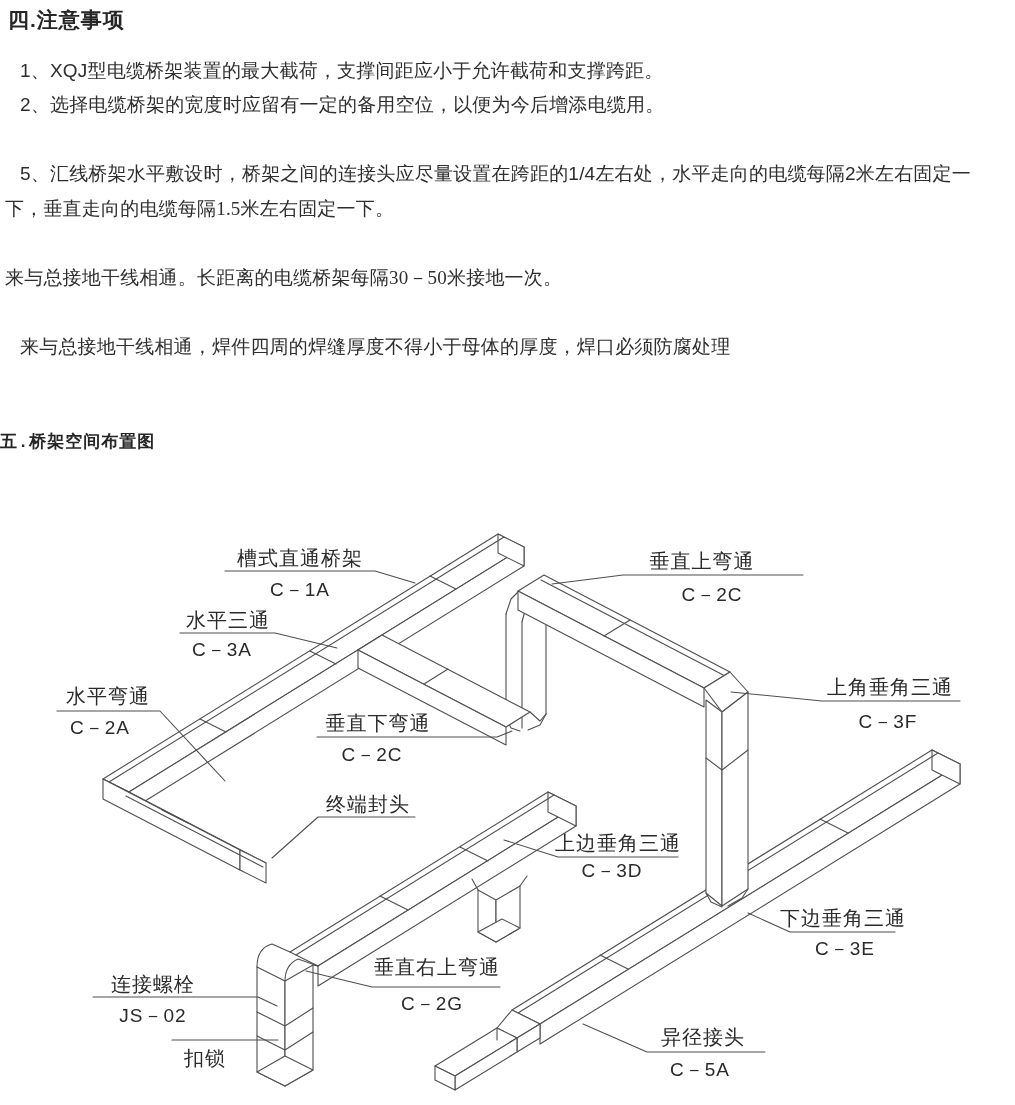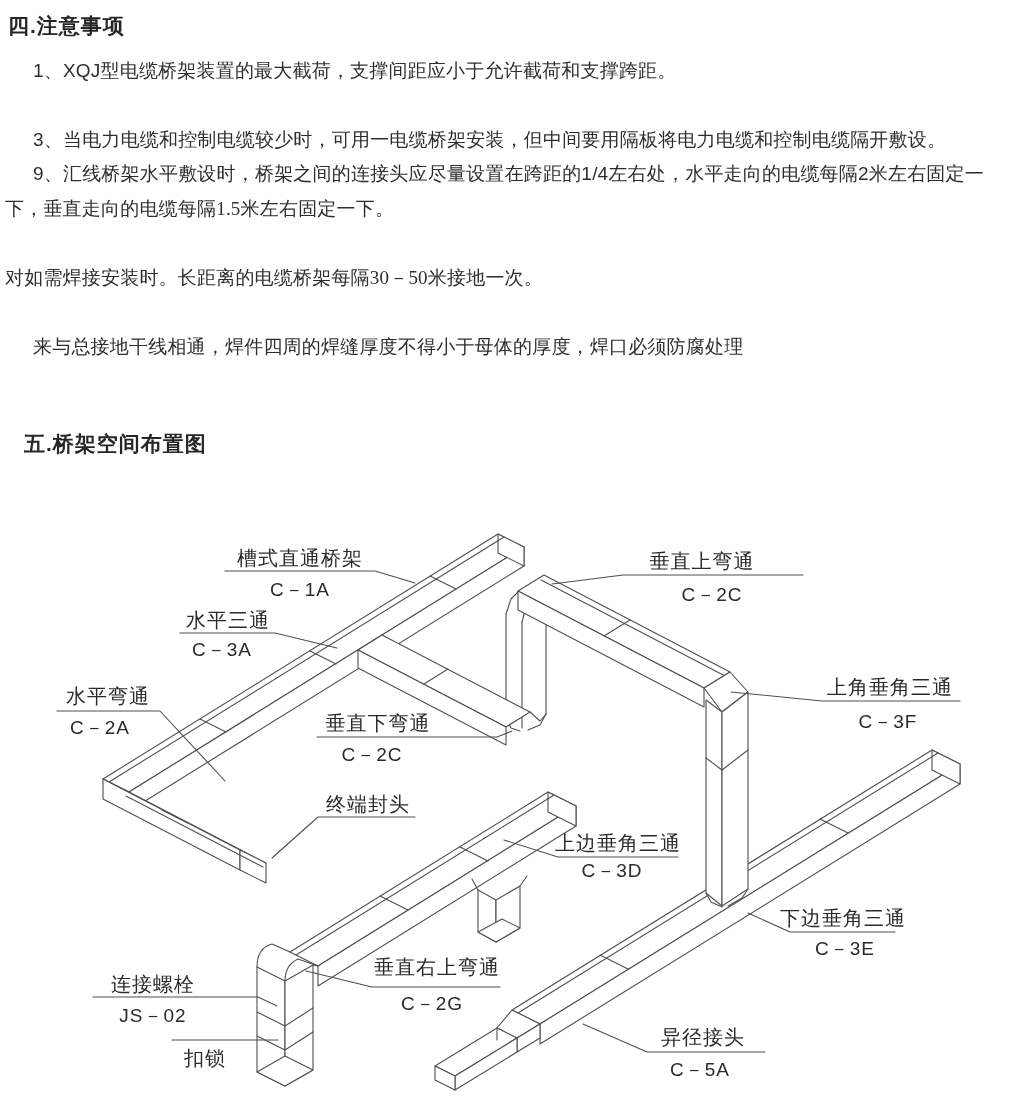--- a/index.html
+++ b/index.html
@@ -1,43 +1,43 @@
 <!DOCTYPE html>
 <html><head>
 <meta charset="utf-8">
 <style>
   html,body{margin:0;padding:0;background:#fff;}
   .page{position:relative;width:1015px;height:1105px;background:#fff;overflow:hidden;
         font-family:"Liberation Sans",sans-serif;color:#262626;}
-  .h1{position:absolute;left:8px;top:6px;font-size:21px;font-weight:bold;letter-spacing:1px;margin-top:6px;}
-  .h2{position:absolute;left:24px;top:430px;font-size:21px;font-weight:bold;letter-spacing:1px;}
+  .h1{position:absolute;left:8px;top:6px;font-size:21px;font-weight:bold;letter-spacing:1px;}
+  .h2{position:absolute;left:0;top:430px;font-size:17px;font-weight:bold;letter-spacing:1px;font-family:Liberation Mono, monospace;}
   .line{position:absolute;font-size:19px;white-space:nowrap;color:#2e2e2e;letter-spacing:0.2px;}
-  .line.ind{left:33px;text-align:right;}
+  .line.ind{left:20px;text-align:right;}
   .line.noind{left:5px;font-family:Liberation Serif, serif;}
   svg{position:absolute;left:0;top:480px;}
   .f{fill:#ffffff;stroke:#4f4f4f;stroke-width:1.1;stroke-linejoin:round;}
   .s{fill:none;stroke:#4f4f4f;stroke-width:1.1;stroke-linejoin:round;stroke-linecap:round;}
   .cn{font-size:20px;fill:#2a2a2a;letter-spacing:1px;}
   .code{font-size:19px;fill:#2a2a2a;letter-spacing:1px;}
   text{font-family:"Liberation Sans",sans-serif;text-anchor:middle;}
 </style>
 </head>
 <body>
 
 <div class="page">
 
   <div class="h1"></div>
 
   <div class="h1">四.注意事项</div>
 
   <div class="line ind" style="top:58px">1、XQJ型电缆桥架装置的最大截荷，支撑间距应小于允许截荷和支撑跨距。</div>
-  <div class="line ind" style="top:127px">3、当电力电缆和控制电缆较少时，可用一电缆桥架安装，但中间要用隔板将电力电缆和控制电缆隔开敷设。</div>
-  <div class="line ind" style="top:161px">9、汇线桥架水平敷设时，桥架之间的连接头应尽量设置在跨距的1/4左右处，水平走向的电缆每隔2米左右固定一</div>
+  <div class="line ind" style="top:92px">2、选择电缆桥架的宽度时应留有一定的备用空位，以便为今后增添电缆用。</div>
+  <div class="line ind" style="top:161px">5、汇线桥架水平敷设时，桥架之间的连接头应尽量设置在跨距的1/4左右处，水平走向的电缆每隔2米左右固定一</div>
   <div class="line noind" style="top:196px">下，垂直走向的电缆每隔1.5米左右固定一下。</div>
-  <div class="line noind" style="top:265px">对如需焊接安装时。长距离的电缆桥架每隔30－50米接地一次。</div>
+  <div class="line noind" style="top:265px">来与总接地干线相通。长距离的电缆桥架每隔30－50米接地一次。</div>
   <div class="line ind" style="top:334px">来与总接地干线相通，焊件四周的焊缝厚度不得小于母体的厚度，焊口必须防腐处理</div>
 
   <div class="h2">五.桥架空间布置图</div>
 
   <svg width="1015" height="625" viewBox="0 480 1015 625">
 
     <g>
       <path class="f" d="M103,779 L498,534 L524,547 L129,792 Z"></path>
       <path class="f" d="M129,792 L524,547 L524,566 L129,811 Z"></path>
       <path class="f" d="M498,534 L524,547 L524,566 L498,553 Z"></path>

